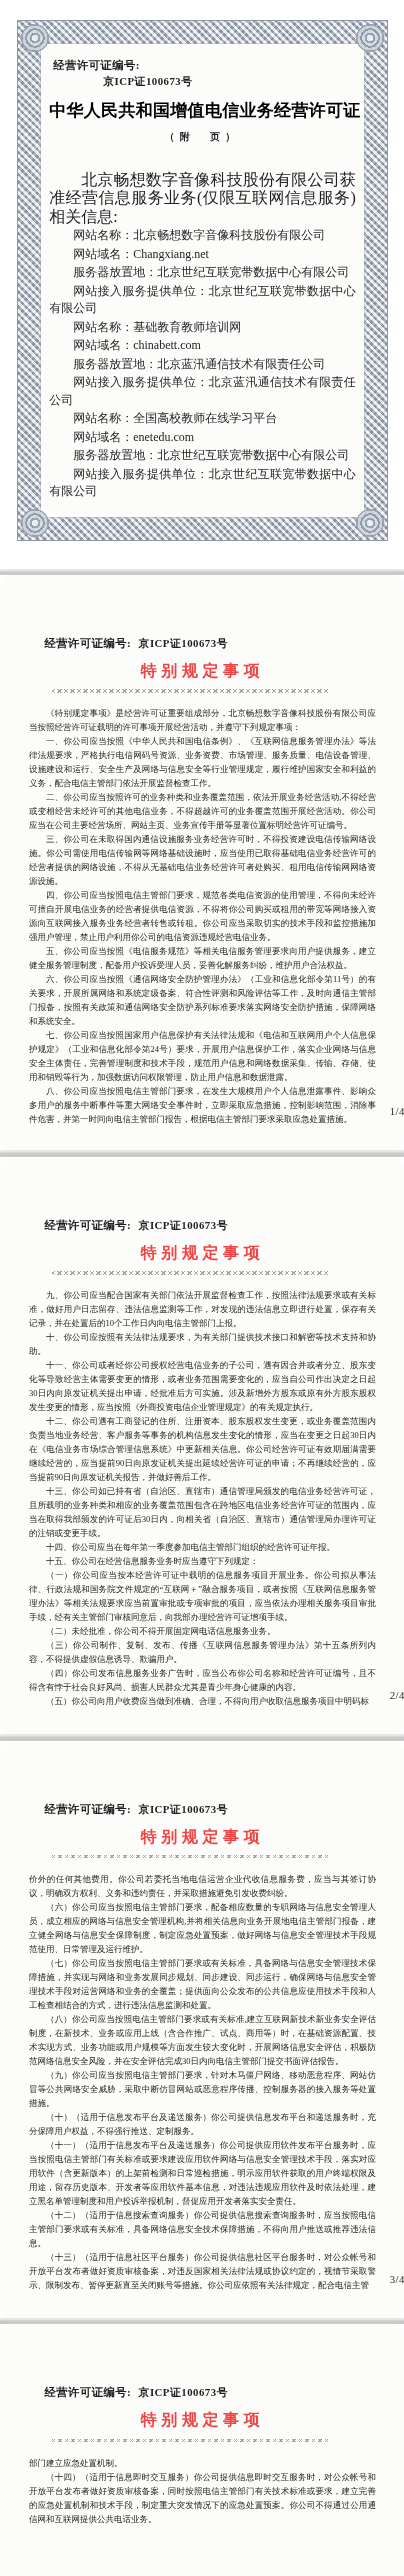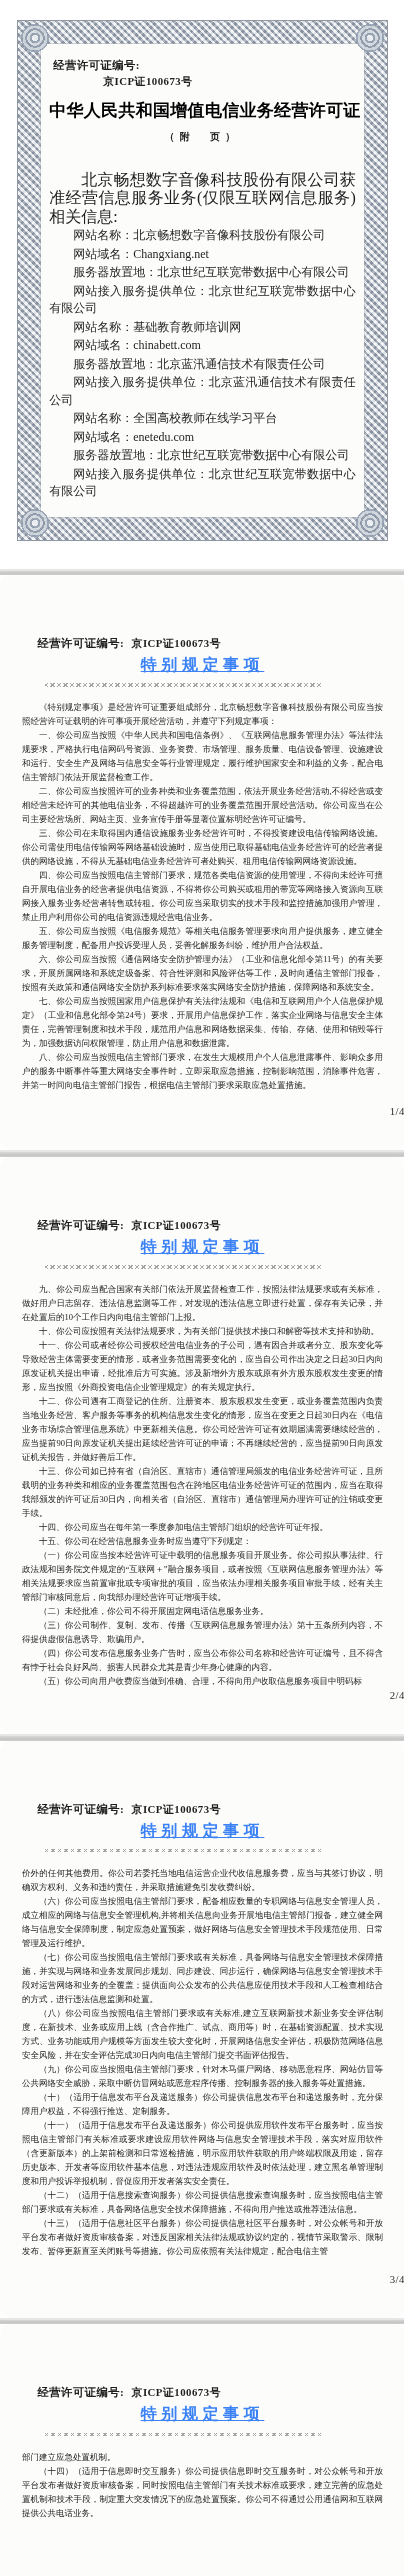--- a/index.html
+++ b/index.html
@@ -61,33 +61,33 @@
     height:6.7px;
     background:linear-gradient(180deg,#efefed 0%,#d2d2d0 30%,#c6c6c4 70%,#cfcfcd 100%);
     border-top:0.5px solid #e4e8e4;
     box-sizing:border-box;
   }
   .gap-after-cert{height:28px;background:#ffffff;}
   
   .pv-page{
     position:relative;
     box-sizing:border-box;
-    padding:61px 22px 0;
+    padding:61px 29px 0;
     background:#fcfcfa;
   }
   .pv-p2{height:575px;}
   .pv-p3{height:577px;}
   .pv-p4{height:577px;}
   .pv-p5{height:548px;}
   .pv-header{margin-left:15.5px;white-space:nowrap;}
   .pv-header .lbl{font-size:11.3px;font-weight:bold;letter-spacing:0.5px;}
   .pv-header .num{font-size:10.8px;font-weight:bold;margin-left:5.2px;letter-spacing:0.5px;}
   .pv-title{
-    margin-top:4px;text-align:center;font-size:16px;font-weight:bold;
-    letter-spacing:4.6px;color:#3b82f6;text-decoration:underline;
+    margin-top:10px;text-align:center;font-size:16px;font-weight:bold;
+    letter-spacing:4.6px;color:#ef4444;
   }
   .zigzag{
     margin:7.2px 0 0 23px;
     width:276px;height:3.6px;
     background:
       repeating-linear-gradient(135deg, transparent 0 1.5px, #8f8f8f 1.5px 2.6px, transparent 2.6px 4.6px),
       repeating-linear-gradient(45deg, transparent 0 1.5px, #a5a5a5 1.5px 2.6px, transparent 2.6px 4.6px);
     opacity:.85;
   }
   .pv-body{margin-top:13.4px;}

